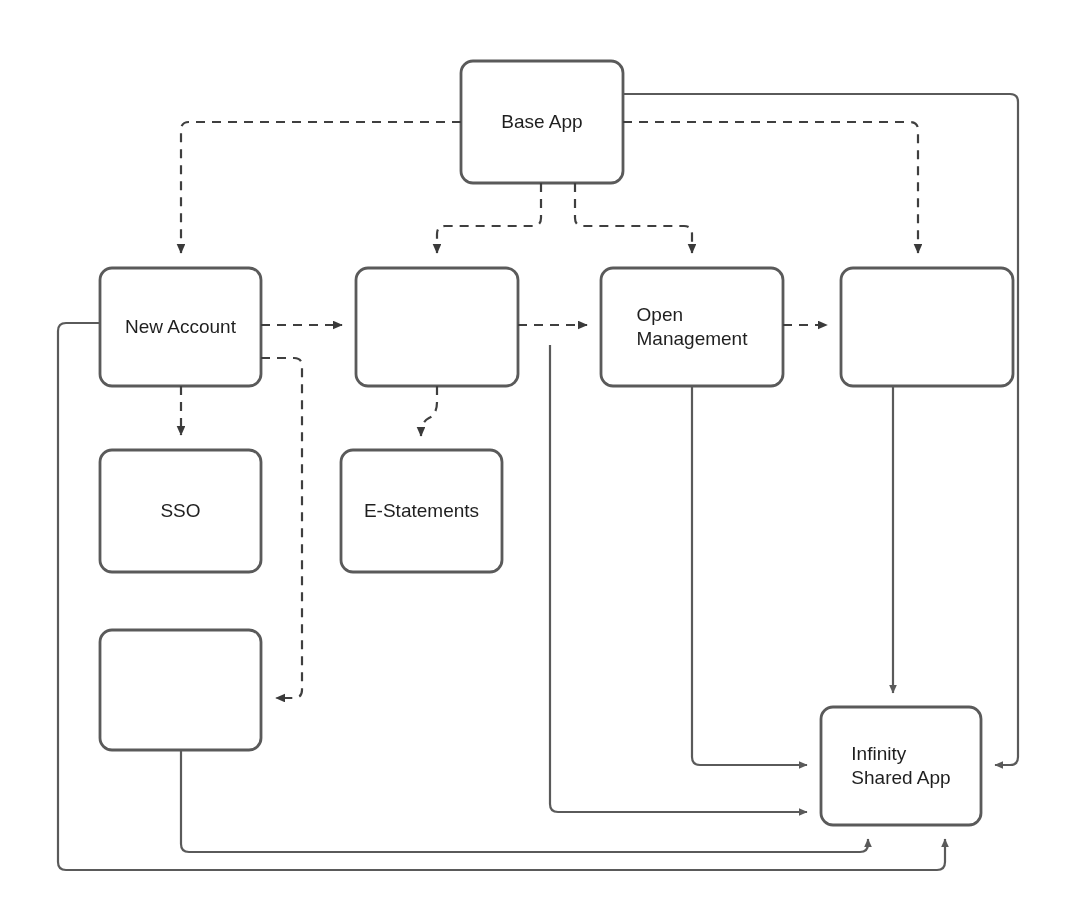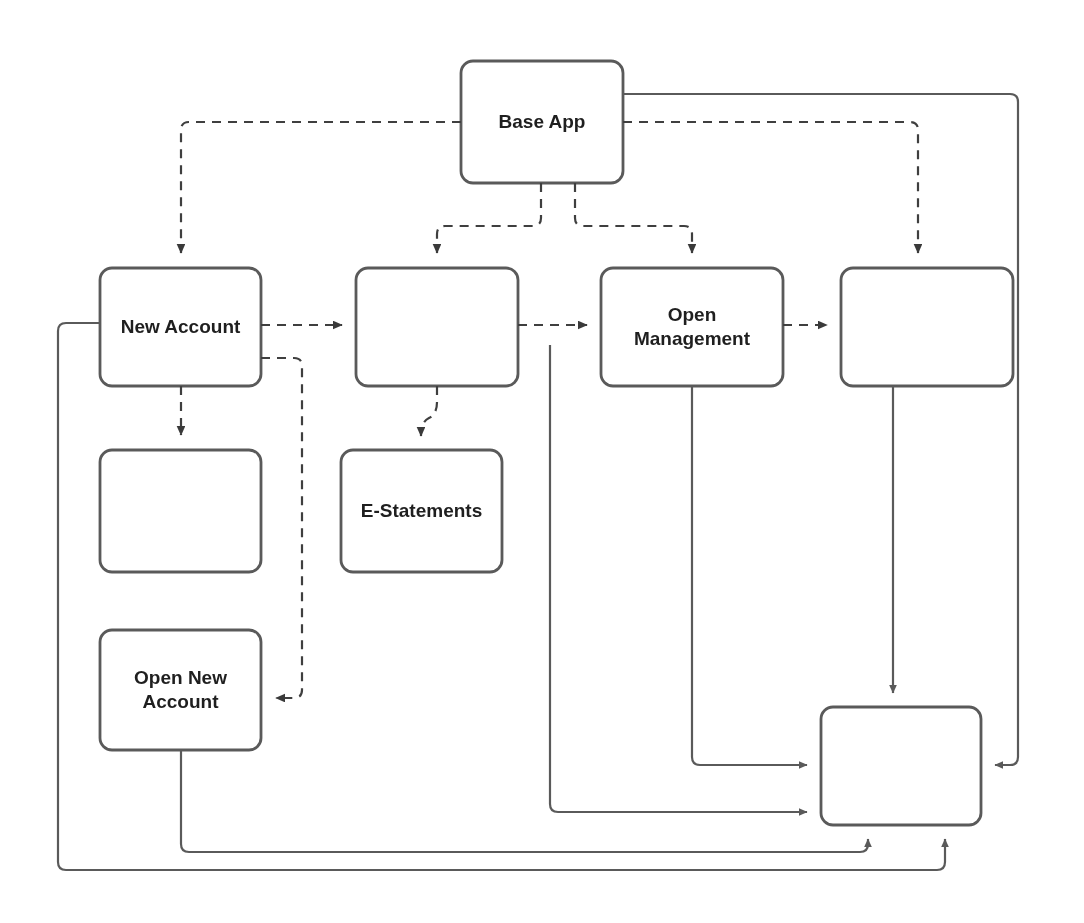--- a/index.html
+++ b/index.html
@@ -3,27 +3,25 @@
 <meta charset="utf-8">
 <style>
   html,body{margin:0;padding:0;background:#ffffff;}
   body{width:1084px;height:923px;overflow:hidden;
        font-family:"Liberation Sans","DejaVu Sans",sans-serif;}
   #canvas{position:relative;width:1084px;height:923px;}
   svg{position:absolute;left:0;top:0;width:1084px;height:923px;}
   .node-label{
     position:absolute;
     display:flex;align-items:center;justify-content:center;
-    text-align:center;
     color:#1f1f1f;
     font-size:19px;
     line-height:24px;
     pointer-events:none;
     white-space:pre-line;
-    font-weight:bold;
   }
 </style>
 </head>
 <body>
 
 <div id="canvas">
 
   <svg viewBox="0 0 1084 923">
     <defs>
       <marker id="arw" markerWidth="10" markerHeight="10" refX="8.4" refY="4" orient="auto" markerUnits="userSpaceOnUse">
@@ -83,17 +81,18 @@
       <path d="M437,386 L437,402 Q437,414 429,418 Q421,422 421,434 L421,436" marker-end="url(#arwd)"></path>
 
       <path d="M261,358 L294,358 Q302,358 302,366 L302,690 Q302,698 294,698 L276,698" marker-end="url(#arwd)"></path>
     </g>
   </svg>
 
   <div class="node-label" style="left:461px;top:61px;width:162px;height:122px;">Base App</div>
   <div class="node-label" style="left:100px;top:268px;width:161px;height:118px;border-radius:10px;">New Account</div>
   <div class="node-label" style="left:601px;top:268px;width:182px;height:118px;">Open
 Management</div>
+  <div class="node-label" style="left:100px;top:450px;width:161px;height:122px;">SSO</div>
   <div class="node-label" style="left:341px;top:450px;width:161px;height:122px;">E-Statements</div>
-  <div class="node-label" style="left:100px;top:630px;width:161px;height:120px;">Open New
-Account</div>
+  <div class="node-label" style="left:821px;top:707px;width:160px;height:118px;">Infinity
+Shared App</div>
 
 </div>
 
 </body></html>

